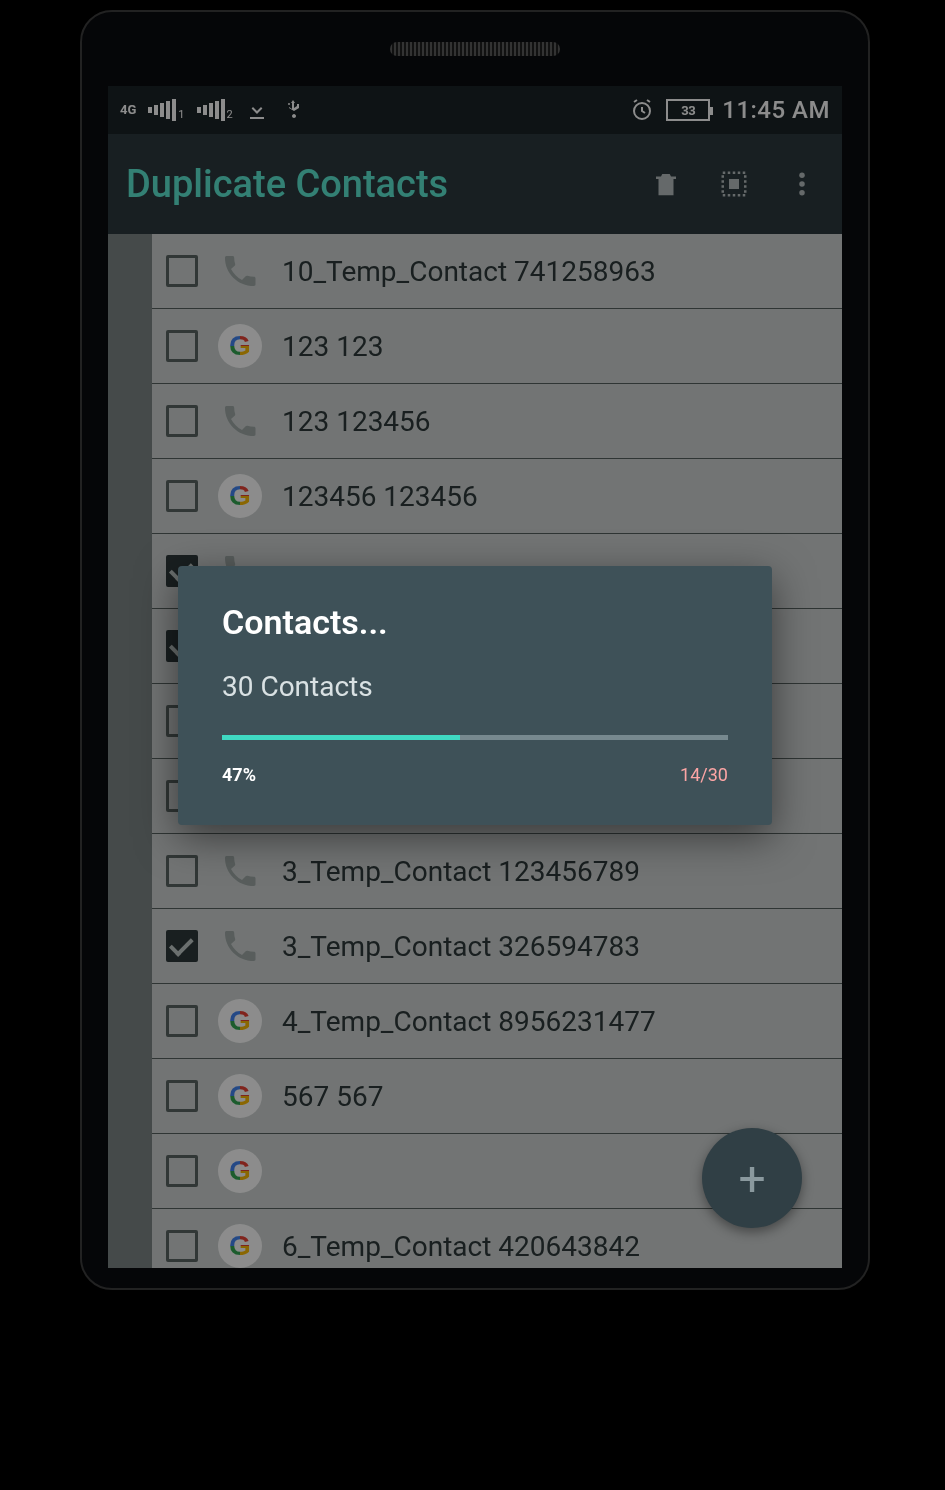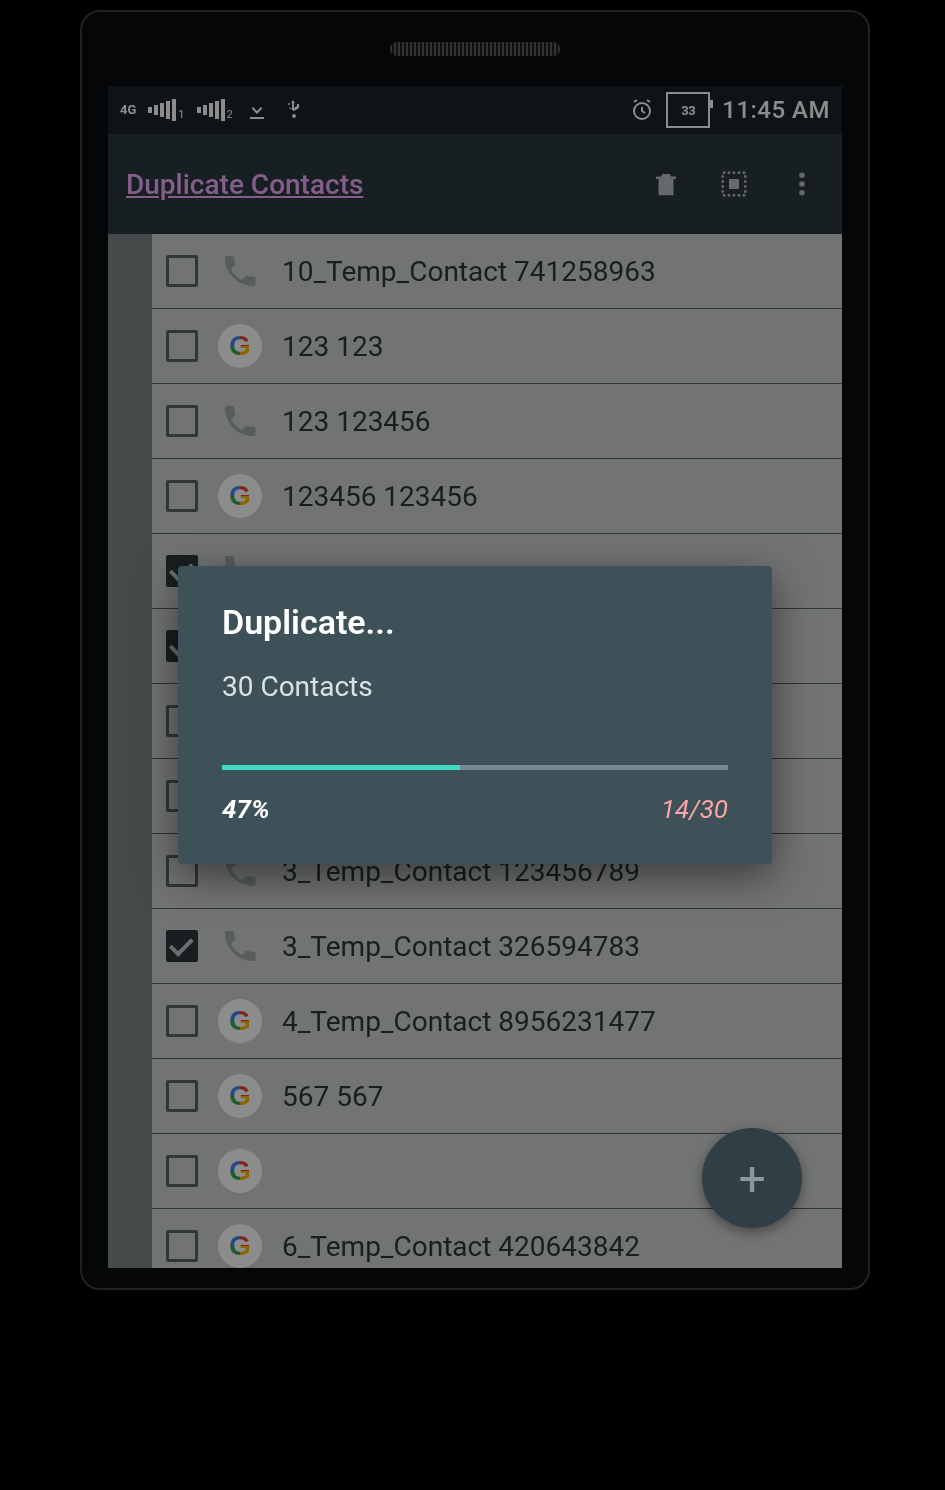--- a/index.html
+++ b/index.html
@@ -11,21 +11,21 @@
     overflow: hidden;
     position: relative;
   }
   .phone-frame {
     position: absolute;
     left: 80px;
     top: 10px;
     width: 790px;
     height: 1280px;
     background: #050608;
-    border-radius: 20px;
+    border-radius: 32px;
     overflow: hidden;
     border: 2px solid #222;
     padding-left: 36px;
   }
   .speaker {
     position: absolute;
     left: 50%;
     top: 30px;
     transform: translateX(-50%);
     width: 170px;
@@ -67,44 +67,43 @@
   .signal-bars i {
     width:4px; background:#fff; display:inline-block;
   }
   .signal-bars i:nth-child(1){height:6px;}
   .signal-bars i:nth-child(2){height:10px;}
   .signal-bars i:nth-child(3){height:14px;}
   .signal-bars i:nth-child(4){height:18px;}
   .signal-bars i:nth-child(5){height:22px;}
   .sub { font-size:11px; align-self:flex-end; margin-left:2px;}
   .battery-box {
-    border:2px solid #fff; width:44px; height:36px; position:relative;
+    border:2px solid #fff; width:44px; height:22px; position:relative;
     display:flex; align-items:center; justify-content:center;
     font-size:13px; font-weight:700; letter-spacing:-0.5px;
   }
   .battery-box::after {
     content:""; position:absolute; right:-5px; top:6px; width:3px; height:8px; background:#fff;
   }
   .clock { font-weight:500; letter-spacing:0.5px;}
   .app-bar {
     height: 100px;
     background: #2d3a3f;
     display:flex;
     align-items:center;
     padding: 0 18px;
     gap: 24px;
     position:relative;
     z-index:5;
   }
   .app-title {
     flex:1;
-    color:#f0abfc;
-    font-size:28px;
+    color:#5eead4;
+    font-size:38px;
     font-weight:500;
-    text-decoration:underline;
   }
   .appbar-icon {
     width:44px; height:44px; display:flex; align-items:center; justify-content:center;
     color:#b8c0c2;
   }
   .list {
     position:relative;
     z-index:5;
     margin-left:44px;
   }
@@ -163,28 +162,28 @@
     left:70px; right:70px;
     top:480px;
     background:#3e5158;
     border-radius:4px;
     padding: 36px 44px 40px 44px;
     z-index:20;
     box-shadow: 0 12px 40px rgba(0,0,0,0.5);
     color:#fff;
   }
   .dialog-title { font-size:34px; font-weight:600; margin-bottom:28px; }
-  .dialog-sub { font-size:28px; color:#d9e1e3; margin-bottom:62px;}
+  .dialog-sub { font-size:28px; color:#d9e1e3; margin-bottom:32px;}
   .progress-track {
     height:5px; background:#77898f; position:relative; margin-bottom:24px;
   }
   .progress-fill {
     position:absolute; left:0; top:0; bottom:0; background:#3fd8c2;
   }
-  .progress-row { display:flex; justify-content:space-between; font-size:26px;font-style:italic;}
+  .progress-row { display:flex; justify-content:space-between; font-size:18px;}
   .progress-row .pct { font-weight:700;}
   .progress-row .count { color:#fca5a5;}
   .phone-svg { width:40px; height:40px; }
   .trash-svg, .select-svg, .dots-svg { width:30px; height:30px; }
   .alarm-svg, .dl-svg, .usb-svg { width:24px; height:24px; }
 </style>
 </head>
 <body>
 
 <div class="phone-frame">
@@ -373,21 +372,21 @@
           <div class="avatar google">
             <span class="g-letter">G</span>
           </div>
           <div class="contact-name">6_Temp_Contact 420643842</div>
         </div>
       </div>
 
     <div class="overlay-dim"></div>
 
     <div class="dialog">
-      <div class="dialog-title">Duplicate...</div>
+      <div class="dialog-title">Contacts...</div>
       <div class="dialog-sub">30 Contacts</div>
       <div class="progress-track">
         <div class="progress-fill" id="progress-fill" style="width: 47%;"></div>
       </div>
       <div class="progress-row">
         <span class="pct">47%</span>
         <span class="count">14/30</span>
       </div>
     </div>
 

